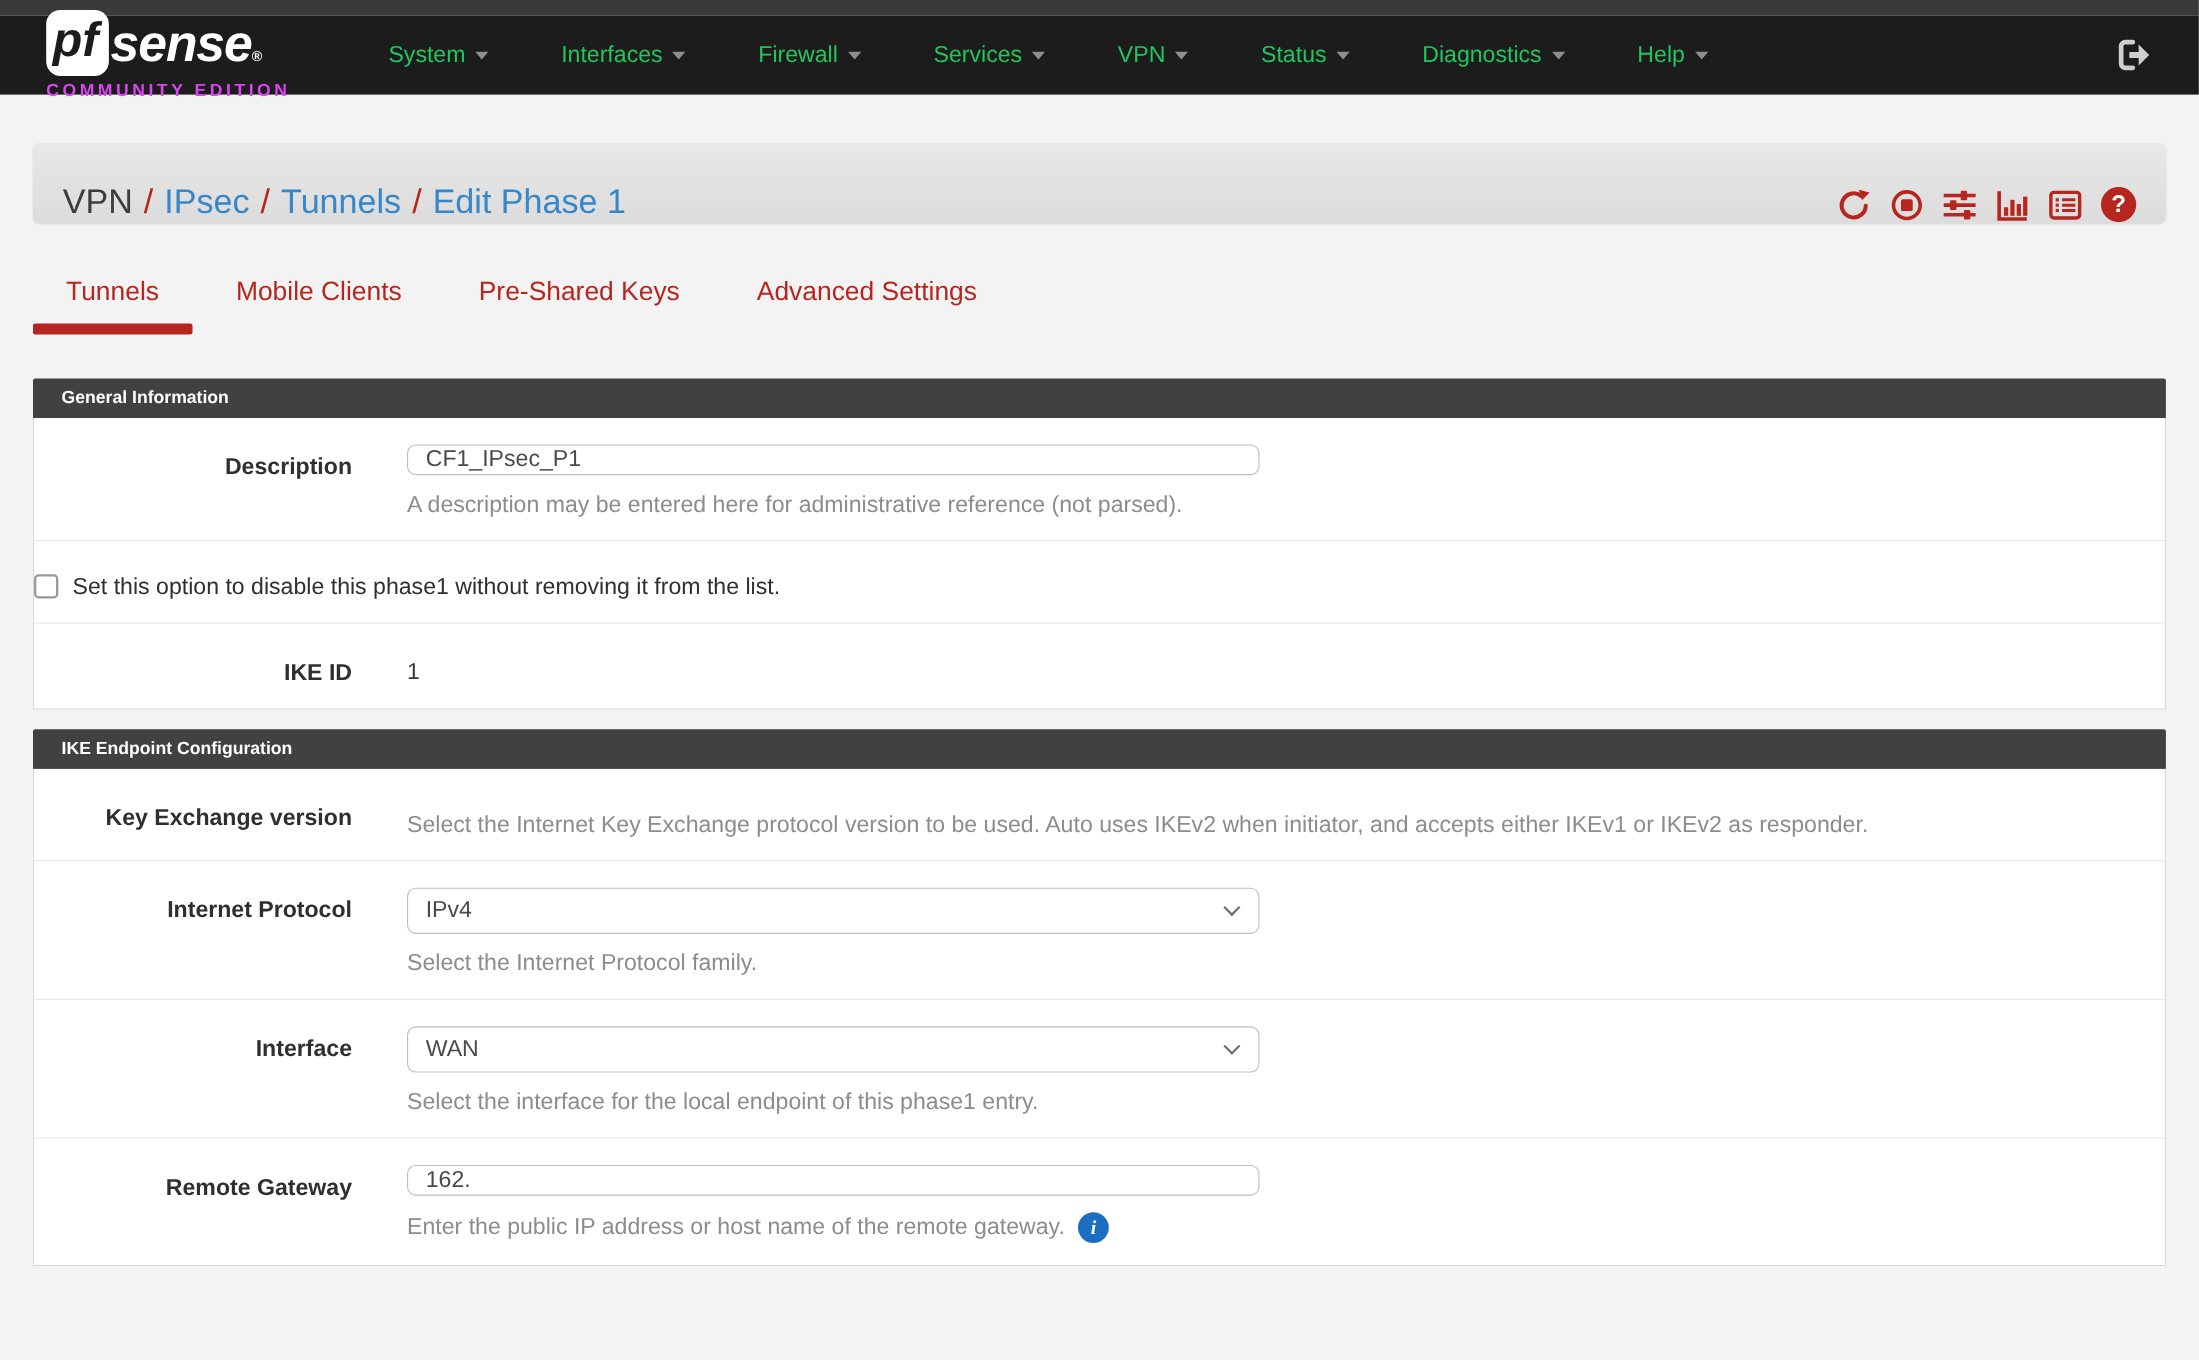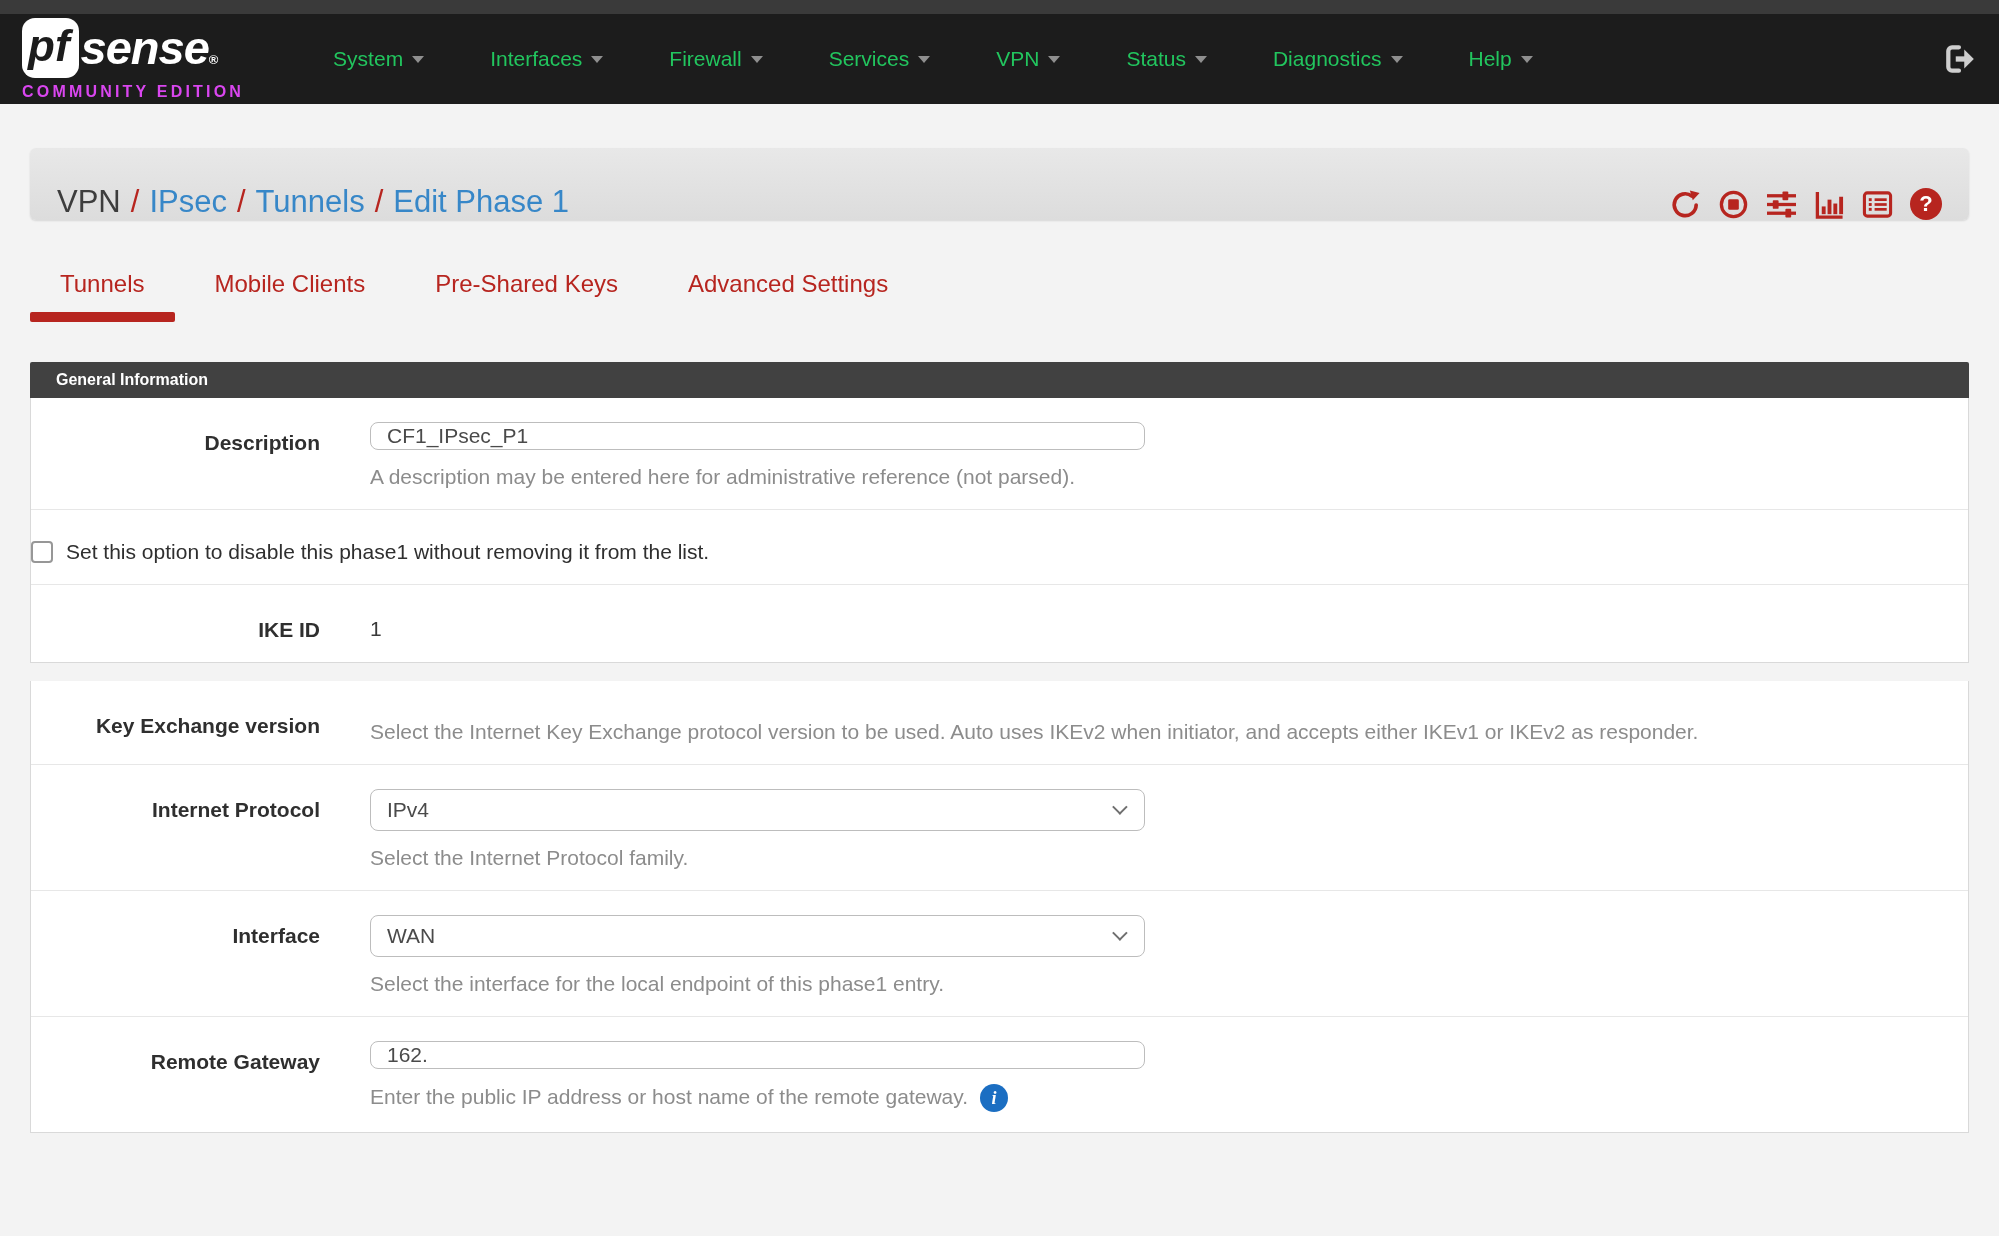--- a/index.html
+++ b/index.html
@@ -9,23 +9,23 @@
     background: #f3f3f3;
     overflow: hidden;
     position: relative;
   }
 
   
   .top-strip { height: 14px; background: #3a3a3a; width: 100%; }
 
   
   .navbar {
-    height: 90px; background: #1c1c1c;
+    height: 72px; background: #1c1c1c;
     display: flex; align-items: center;
-    padding: 0 22px;
+    padding: 0 42px;
   }
   .logo { display: flex; flex-direction: column; cursor: pointer; margin-right: 56px; }
   .logo-row { display: flex; align-items: center; }
   .pfbox {
     background: #ffffff; color: #1c1c1c;
     font-weight: bold; font-style: italic;
     font-size: 44px; line-height: 1;
     padding: 6px 9px 10px 6px; border-radius: 13px;
   }
   .sense {
@@ -113,21 +113,21 @@
     display: flex; align-items: center; padding: 0 16px;
     font-size: 21px; color: #4a4a4a;
   }
   .chev {
     position: absolute; right: 20px; top: 13px;
     width: 11px; height: 11px;
     border-right: 2px solid #6f6f6f; border-bottom: 2px solid #6f6f6f;
     transform: rotate(45deg) translateY(-2px);
   }
 
-  .check-line { display: flex; align-items: center; padding-top: 6px; }
+  .check-line { display: flex; padding-top: 6px; }
   .checkbox {
     appearance: none; -webkit-appearance: none;
     width: 22px; height: 22px; border: 2px solid #979797; border-radius: 4px;
     background: #ffffff; cursor: pointer; flex: 0 0 auto;
   }
   .check-label { margin-left: 13px; font-size: 21px; color: #2f2f2f; cursor: pointer; }
   .static-val { font-size: 21px; color: #3a3a3a; padding-top: 8px; }
 
   .info-circle {
     display: inline-flex; width: 28px; height: 28px; border-radius: 50%;
@@ -271,20 +271,21 @@
       <div class="label-col"><span>IKE ID</span></div>
       <div class="ctrl-col">
         <div class="static-val">1</div>
       </div>
     </div>
 
   </div>
 </div>
 
 <div class="section">
+  <div class="section-header">IKE Endpoint Configuration</div>
   <div class="panel">
 
     <div class="frow">
       <div class="label-col u"><span>Key Exchange version</span></div>
       <div class="ctrl-col">
         <div class="help-text">Select the Internet Key Exchange protocol version to be used. Auto uses IKEv2 when initiator, and accepts either IKEv1 or IKEv2 as responder.</div>
       </div>
     </div>
 
     <div class="frow">

